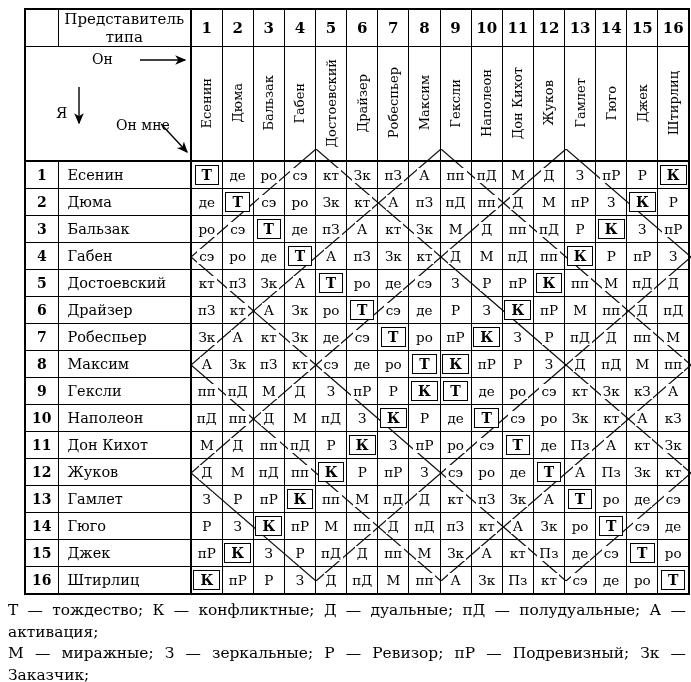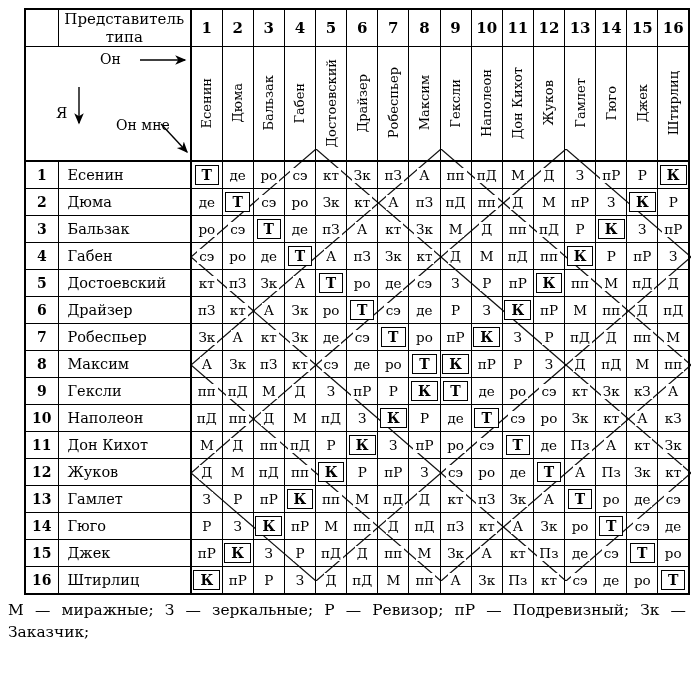--- a/index.html
+++ b/index.html
@@ -92,21 +92,21 @@
             <svg width="166" height="113" style="position:absolute;left:0;top:0;z-index:1">
               <defs>
                 <marker id="ah" markerWidth="9" markerHeight="8" refX="7" refY="4" orient="auto">
                   <path d="M0,0.6 L8,4 L0,7.4 L2.2,4 Z" fill="#000"></path>
                 </marker>
               </defs>
               <line x1="114" y1="13" x2="159" y2="13" stroke="#000" stroke-width="1.4" marker-end="url(#ah)"></line>
               <line x1="53" y1="40" x2="53" y2="76" stroke="#000" stroke-width="1.4" marker-end="url(#ah)"></line>
               <line x1="135" y1="77" x2="161" y2="105" stroke="#000" stroke-width="1.4" marker-end="url(#ah)"></line>
             </svg>
-            <span class="corner-label" style="left:74px;top:4px;text-align:center;">Он</span>
+            <span class="corner-label" style="left:66px;top:4px;text-align:center;">Он</span>
             <span class="corner-label" style="left:30px;top:58px;">Я</span>
             <span class="corner-label" style="left:90px;top:70px;">Он мне</span>
           </td>
         <td class="vert"><span>Есенин</span></td>
             <td class="vert"><span>Дюма</span></td>
             <td class="vert"><span>Бальзак</span></td>
             <td class="vert"><span>Габен</span></td>
             <td class="vert"><span>Достоевский</span></td>
             <td class="vert"><span>Драйзер</span></td>
             <td class="vert"><span>Робеспьер</span></td>
@@ -438,15 +438,16 @@
             <td><span class="val">сэ</span></td>
             <td><span class="val">де</span></td>
             <td><span class="val">ро</span></td>
             <td><span class="val bold boxed">Т</span></td>
           </tr>
         </tbody>
     </table>
   </div>
 
   <div id="legend">
+      <div class="legend-line">Т — тождество; К — конфликтные; Д — дуальные; пД — полудуальные; А — активация;</div>
       <div class="legend-line">М — миражные; З — зеркальные; Р — Ревизор; пР — Подревизный; Зк — Заказчик;</div>
     </div>
 </div>
 
 </body></html>

